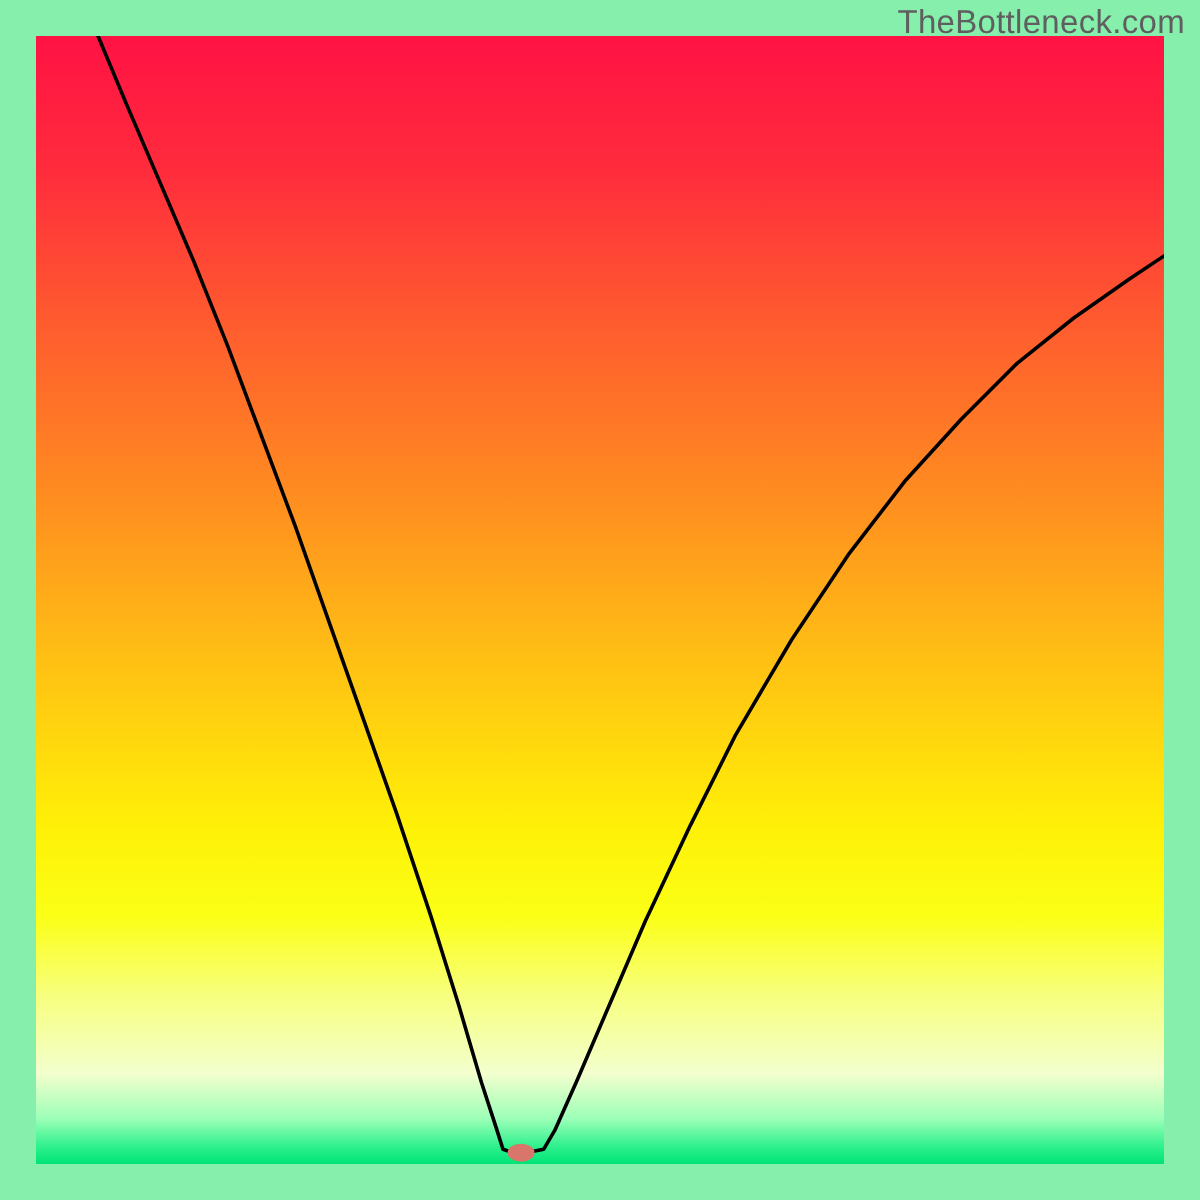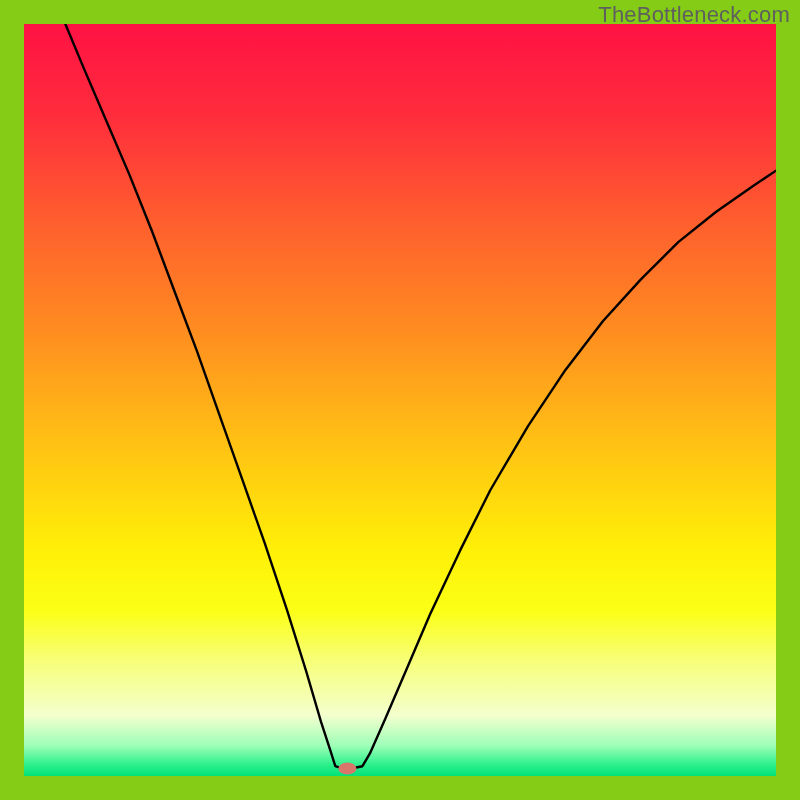--- a/index.html
+++ b/index.html
@@ -8,21 +8,21 @@
     width: 800px;
     height: 800px;
     background: #000;
     overflow: hidden;
     font-family: Arial, Helvetica, sans-serif;
   }
   .frame {
     position: relative;
     width: 800px;
     height: 800px;
-    background: #84cc16;
+    background: #86efac;
   }
   .plot {
     position: absolute;
     left: 24px;
     top: 24px;
     width: 752px;
     height: 752px;
   }
   .watermark {
     position: absolute;

